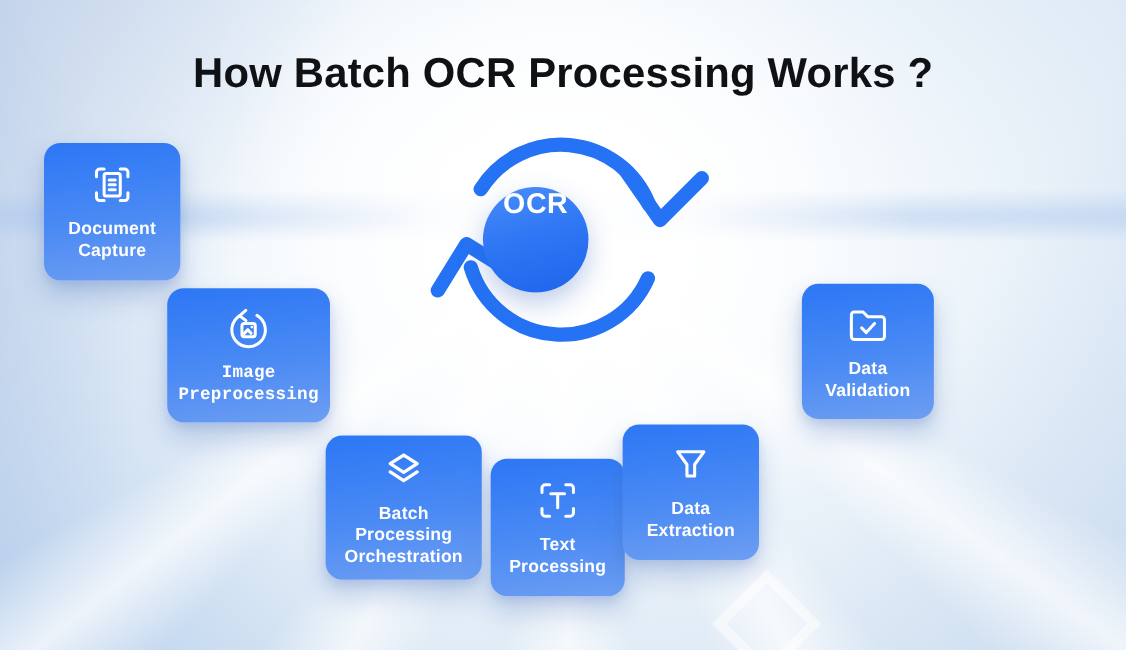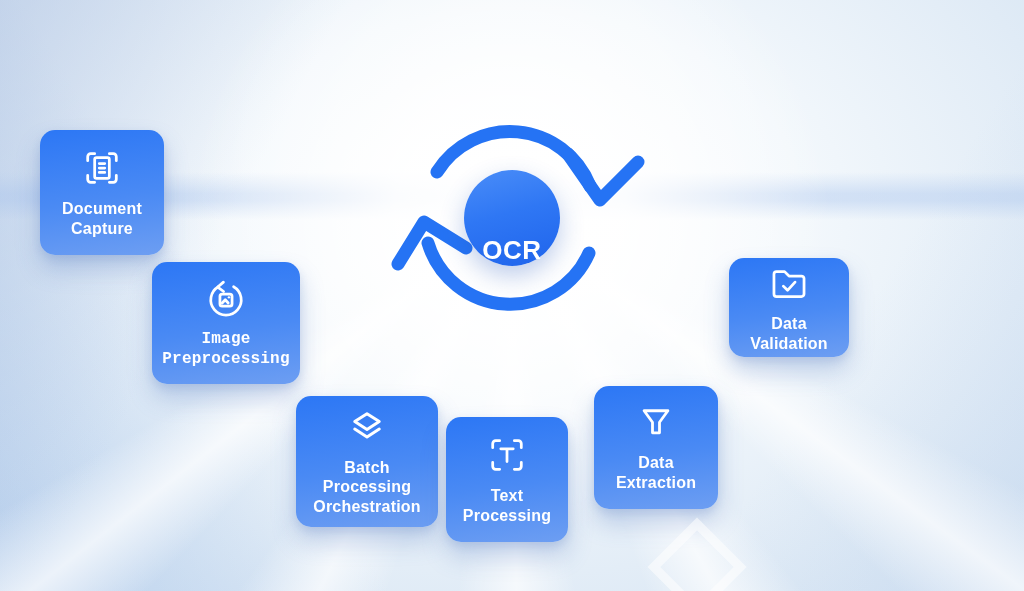--- a/index.html
+++ b/index.html
@@ -36,64 +36,65 @@
   }
   
   .title{
     position:absolute;left:0;top:46px;width:100%;margin:0;
     text-align:center;font-size:38px;font-weight:800;color:#101114;
     letter-spacing:.2px;
   }
   
   .cycle{position:absolute;left:368px;top:104px;}
   .ocr-circle{
-    position:absolute;left:464px;top:170px;width:96px;height:96px;border-radius:50%;
+    position:absolute;left:439px;top:170px;width:96px;height:96px;border-radius:50%;
     background:linear-gradient(165deg,#4a8df8 0%,#2f77f4 45%,#1f64ec 100%);
-    display:flex;align-items:flex-end;justify-content:center;
+    display:flex;align-items:flex-start;justify-content:center;
     box-shadow:0 10px 24px rgba(40,90,190,.30);
   }
   .ocr-circle span{color:#fff;font-size:26px;font-weight:800;letter-spacing:.5px;}
   
   .card{
     position:absolute;border-radius:15px;
     background:linear-gradient(172deg,#2c77f5 0%,#4a8af4 55%,#6d9ef2 100%);
     box-shadow:0 14px 24px rgba(66,106,187,.28), 0 4px 8px rgba(66,106,187,.14);
     display:flex;flex-direction:column;align-items:center;justify-content:center;
     gap:9px;padding:0 8px;box-sizing:border-box;
   }
   .card .label{
     color:#fff;font-size:16px;font-weight:700;line-height:1.22;text-align:center;
     letter-spacing:.2px;
   }
   .c1{left:40px;top:130px;width:124px;height:125px;}
   .c2{left:152px;top:262px;width:148px;height:122px;font-family:Liberation Mono, monospace;}
   .c3{left:296px;top:396px;width:142px;height:131px;}
   .c4{left:446px;top:417px;width:122px;height:125px;}
-  .c5{left:594px;top:386px;width:124px;height:123px;}
-  .c6{left:729px;top:258px;width:120px;height:99px;}
+  .c5{left:566px;top:386px;width:124px;height:123px;}
+  .c6{left:729px;top:258px;width:120px;height:123px;}
   .c7{left:852px;top:128px;width:121px;height:121px;}
   .card svg{display:block;}
   
   .watermark{position:absolute;left:648px;top:530px;width:100px;height:61px;opacity:.55;}
   .wm-diamond{position:absolute;left:14px;top:2px;width:52px;height:52px;
     border:9px solid #fff;transform:rotate(45deg);}
   .wm-chevron{position:absolute;left:14px;top:34px;width:52px;height:52px;
     border:9px solid transparent;border-right-color:#fff;border-bottom-color:#fff;
     transform:rotate(45deg);}
 </style>
 </head>
 <body>
 
 <div class="stage">
 
   <div class="bg-base"></div>
   <div class="bg-band"></div>
   <div class="bg-rays"></div>
   <div class="bg-glow"></div>
 
+  <h1 class="title">How Batch OCR Processing Works ?</h1>
 
   <svg class="cycle" width="284" height="240" viewBox="0 0 284 240">
     <g fill="none" stroke="#2573f4" stroke-width="13" stroke-linecap="round" stroke-linejoin="round">
       <path d="M69 68 A86 86 0 0 1 222 82"></path>
       <path d="M200 50 L232 96 L270 58"></path>
       <path d="M221 149 A86 86 0 0 1 60 139"></path>
       <path d="M30 160 L56 118 L98 144"></path>
     </g>
   </svg>
 

